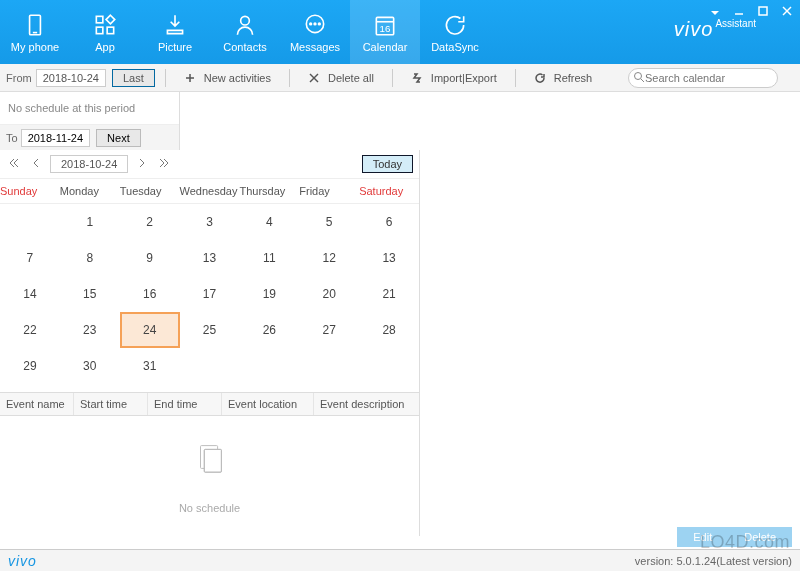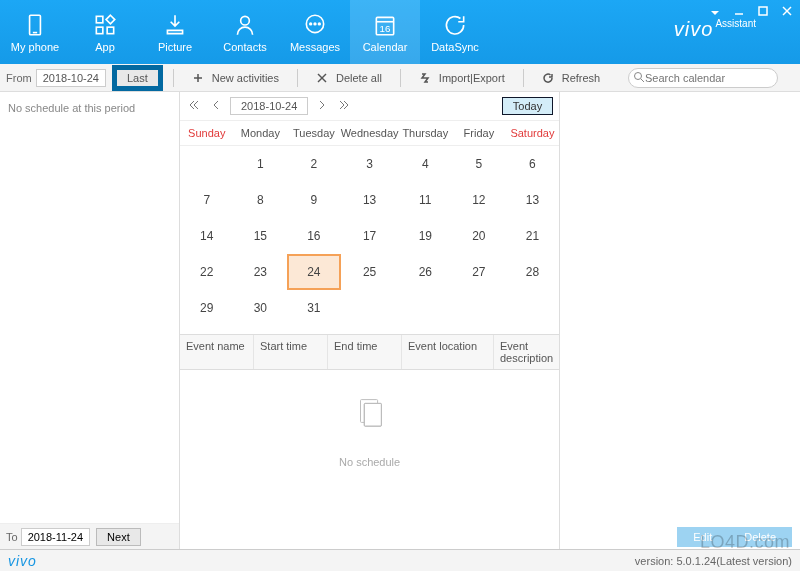--- a/index.html
+++ b/index.html
@@ -15,47 +15,47 @@
 .brand .assist { font-size: 10px; font-style: normal; font-weight: 400; letter-spacing: 0; vertical-align: top; margin-left: 2px;}
 .win-controls { position: absolute; right: 6px; top: 4px; display: flex; gap: 10px; }
 .win-controls .wc { width: 14px; height: 14px; cursor: pointer; display:flex; align-items:center; justify-content:center;}
 .win-controls svg { stroke: #fff; stroke-width: 1.5; fill: none; }
 
 
 .toolbar { height: 28px; background: #f4f4f4; border-bottom: 1px solid #ddd; display: flex; align-items: center; font-size: 11px; color: #555; }
 .toolbar .left-group { display: flex; align-items: center; padding-left: 4px; gap: 2px; }
 .toolbar .from-label { color: #666; padding: 0 2px; }
 .toolbar .date-box { border: 1px solid #ccc; background: #fff; padding: 2px 6px; }
-.toolbar .btn-last { border: 5px solid #0369a1; background: #e8e8e8; padding: 2px 10px; margin-left: 4px; cursor: pointer; }
+.toolbar .btn-last { border: 1px solid #0369a1; background: #e8e8e8; padding: 2px 10px; margin-left: 4px; cursor: pointer; }
 .toolbar .sep { width: 1px; height: 18px; background: #ccc; margin: 0 10px; }
 .toolbar .tbtn { display: flex; align-items: center; gap: 8px; padding: 2px 8px; cursor: pointer; color: #555; }
 .toolbar .tbtn svg { width: 12px; height: 12px; stroke: #555; fill: none; stroke-width: 1.5; }
 .toolbar .search { margin-left: auto; margin-right: 22px; width: 150px; border: 1px solid #ccc; background: #fff; border-radius: 10px; display: flex; align-items: center; padding: 1px 4px; height: 20px;}
 .toolbar .search svg { width: 12px; height: 12px; stroke: #888; fill: none; }
 .toolbar .search input { border: none; outline: none; font-size: 11px; width: 120px; color: #555; background: transparent;}
 
 
-.main { display: flex; height: calc(100% - 64px - 28px - 22px); }
+.main { display: flex; height: calc(100% - 64px - 28px - 22px); flex-direction: column; }
 .sidebar-left { width: 180px; border-right: 1px solid #ddd; display: flex; flex-direction: column; }
 .sidebar-left .no-schedule { padding: 10px 8px; font-size: 11px; color: #888; }
 .sidebar-left .spacer { flex: 1; }
 .sidebar-left .bottom-row { padding: 4px; display: flex; align-items: center; gap: 3px; font-size: 11px; border-top: 1px solid #eee; background:#f4f4f4; height:26px;}
 .sidebar-left .bottom-row .to-label { color: #666; padding-left:2px;}
 .sidebar-left .bottom-row .date-box { border: 1px solid #ccc; background: #fff; padding: 2px 6px; }
 .sidebar-left .bottom-row .btn-next { border: 1px solid #bbb; background: #e8e8e8; padding: 2px 10px; margin-left: 3px; cursor: pointer; }
 
 .center { flex: 1; max-width: 420px; border-right: 1px solid #ddd; display: flex; flex-direction: column; }
 .cal-nav { height: 28px; display: flex; align-items: center; padding: 4px 6px; gap: 6px; font-size: 11px; color: #555; }
 .cal-nav .navbtn { cursor: pointer; padding: 0 3px; }
 .cal-nav .navbtn svg { width:10px; height:10px; stroke:#777; fill:#777;}
 .cal-nav .month-box { border: 1px solid #ccc; padding: 2px 10px; background: #fff; }
 .cal-nav .today-btn { margin-left: auto; background: #d4edf8; border: 1px solid #0f172a; padding: 2px 10px; cursor: pointer; color: #333; }
 
 .cal-grid { display: grid; grid-template-columns: repeat(7, 1fr); border-top: 1px solid #eee; }
-.cal-head { text-align: center; font-size: 11px; padding: 6px 0; color: #555; border-bottom: 1px solid #eee; }
+.cal-head { font-size: 11px; padding: 6px 0; color: #555; border-bottom: 1px solid #eee; }
 .cal-head.weekend { color: #e13a3a; }
 .cal-cell { height: 36px; display: flex; align-items: center; justify-content: center; font-size: 12px; color: #444; cursor: pointer; }
 .cal-cell.today { border: 2px solid #f5a157; background: #fce8d6; }
 .cal-cell.empty { }
 
 .event-table { border-top: 1px solid #ddd; margin-top: 8px; }
 .event-head { display: flex; font-size: 11px; color: #555; background: #f7f7f7; border-bottom: 1px solid #ddd; }
 .event-head > div { padding: 5px 6px; border-right: 1px solid #e5e5e5; }
 .event-head > div:last-child { border-right: none; }
 .col-name { width: 74px; } .col-start { width: 74px; } .col-end { width: 74px; } .col-loc { width: 92px; } .col-desc { flex: 1; }

